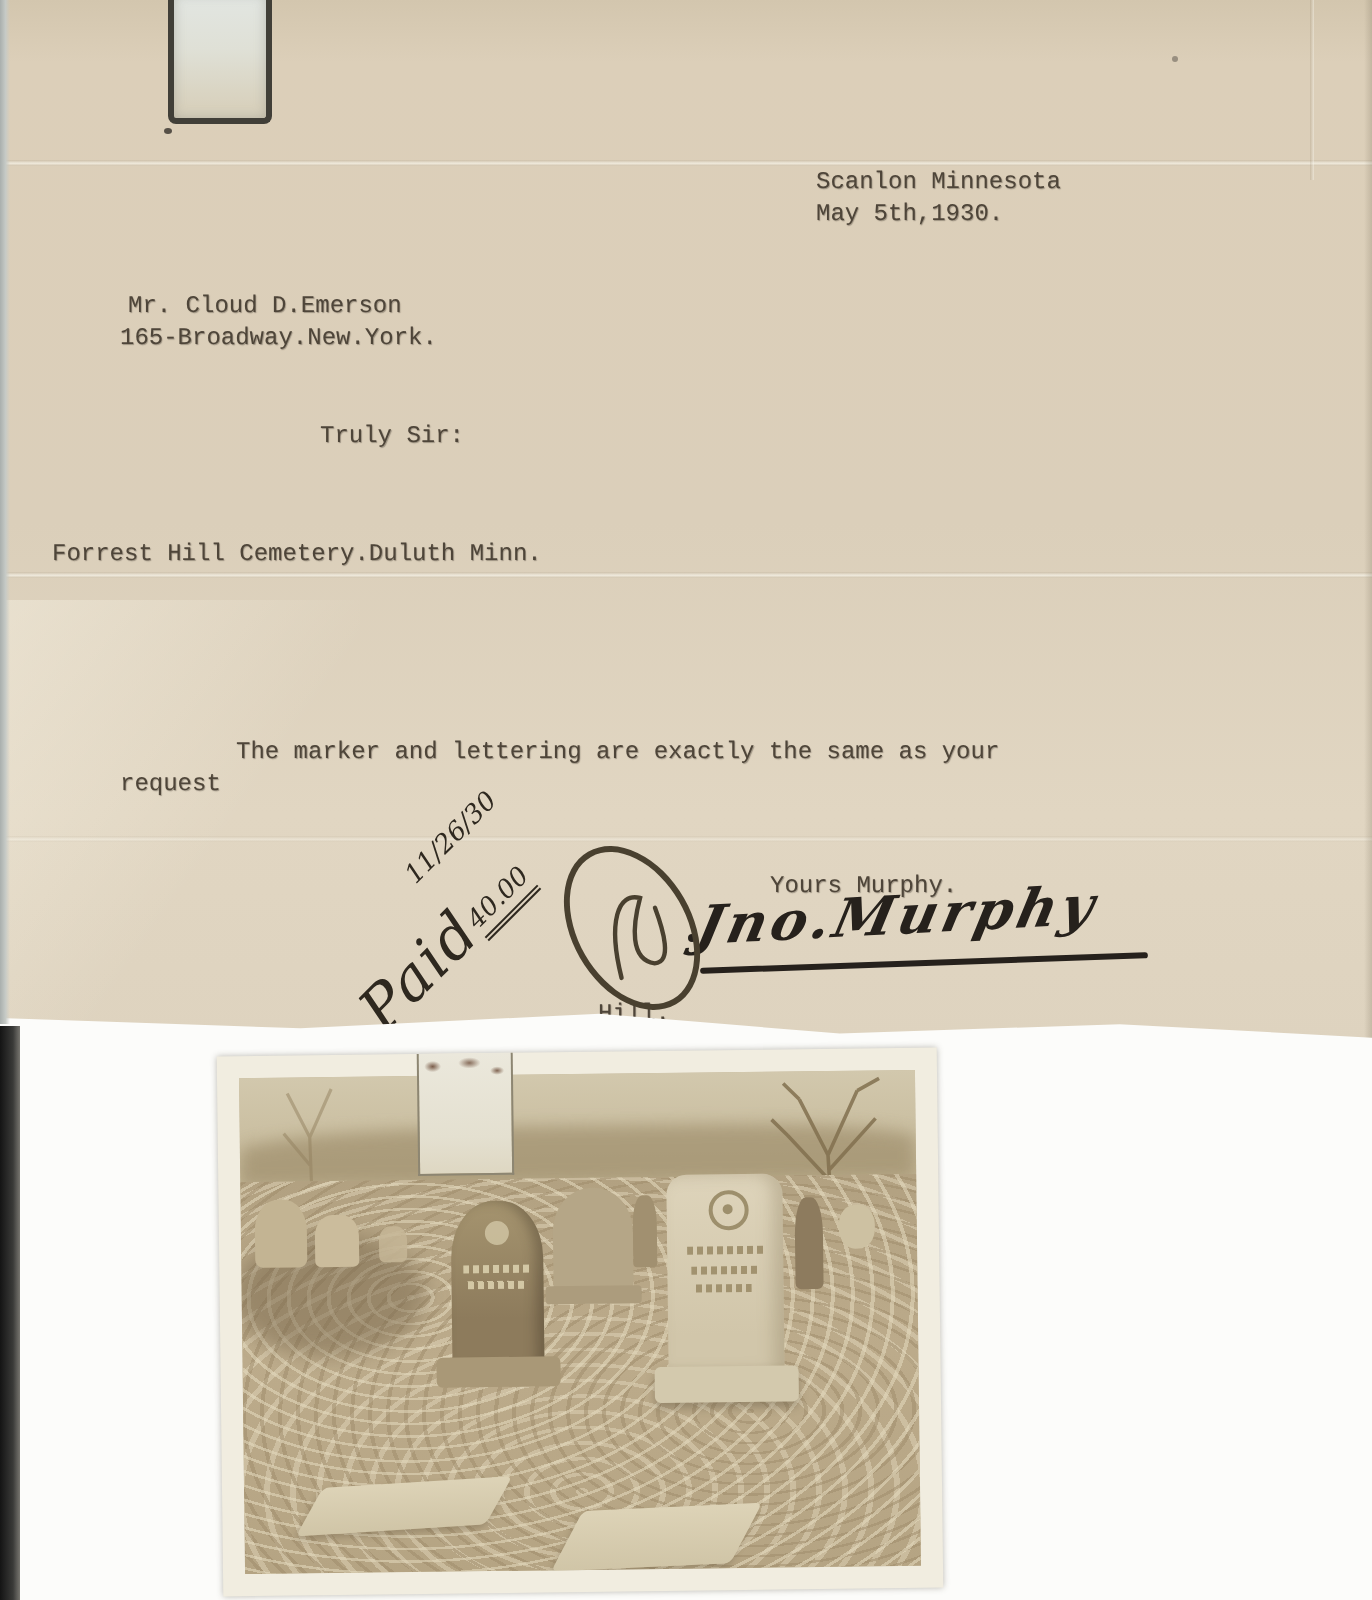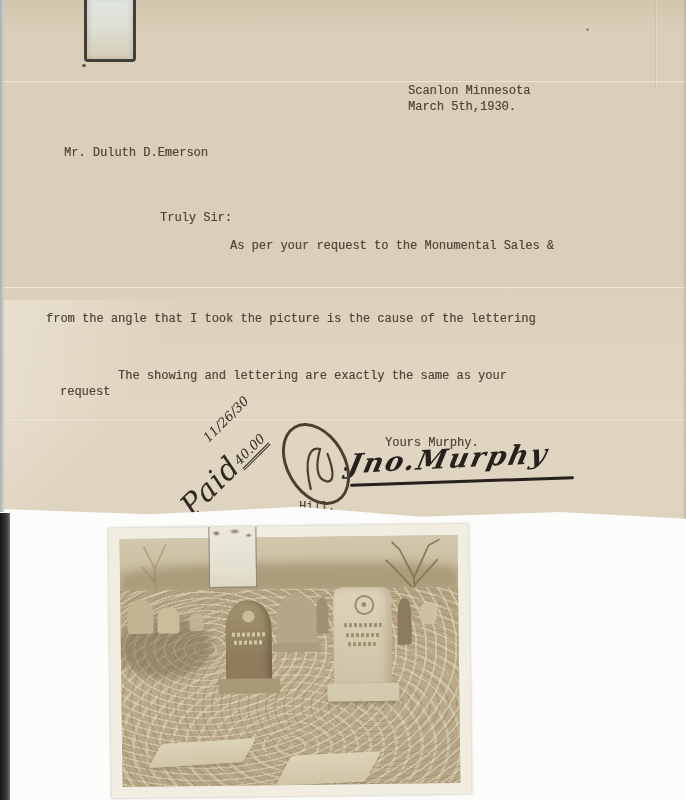--- a/index.html
+++ b/index.html
@@ -126,31 +126,31 @@
     <div class="crease" style="top:286px"></div>
     <div class="crease" style="top:418px;opacity:.6"></div>
     <div class="vcrease" style="left:655px;top:0;height:90px"></div>
     <div class="edge-right"></div>
 
     <div class="tab"></div>
     <div class="speck" style="left:82px;top:64px;width:4px;height:3px"></div>
     <div class="speck" style="left:586px;top:28px;width:3px;height:3px;opacity:.5"></div>
 
     <div class="tw" style="left:408px;top:84px">Scanlon Minnesota</div>
-    <div class="tw" style="left:408px;top:100px">March 5th,1930.</div>
-
-    <div class="tw" style="left:64px;top:146px">Mr. Duluth D.Emerson</div>
+    <div class="tw" style="left:408px;top:100px">May 5th,1930.</div>
+
+    <div class="tw" style="left:64px;top:146px">Mr. Cloud D.Emerson</div>
+    <div class="tw" style="left:60px;top:162px">165-Broadway.New.York.</div>
 
     <div class="tw" style="left:160px;top:211px">Truly Sir:</div>
 
-    <div class="tw" style="left:230px;top:239px">As per your request to the Monumental Sales &amp;</div>
-
-    <div class="tw" style="left:46px;top:312px">from the angle that I took the picture is the cause of the lettering</div>
-
-    <div class="tw" style="left:118px;top:369px">The showing and lettering are exactly the same as your</div>
+    <div class="tw" style="left:26px;top:270px">Forrest Hill Cemetery.Duluth Minn.</div>
+
+
+    <div class="tw" style="left:118px;top:369px">The marker and lettering are exactly the same as your</div>
     <div class="tw" style="left:60px;top:385px">request</div>
 
     <div class="tw" style="left:385px;top:436px">Yours Murphy.</div>
 
     <div class="sig-wrap">
       <span class="sig-dot"></span>
       <span class="sig">Jno.Murphy</span>
       <div class="sig-underline"></div>
     </div>
 

